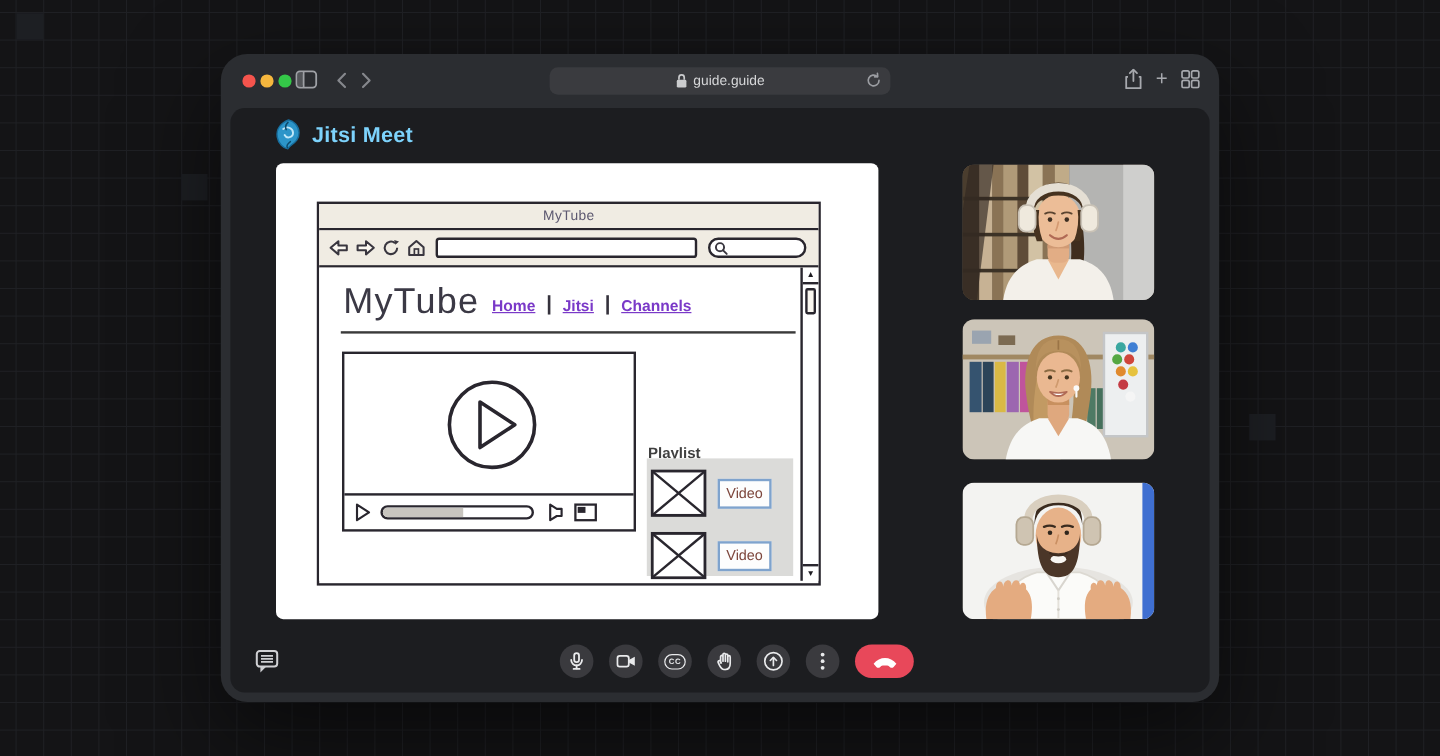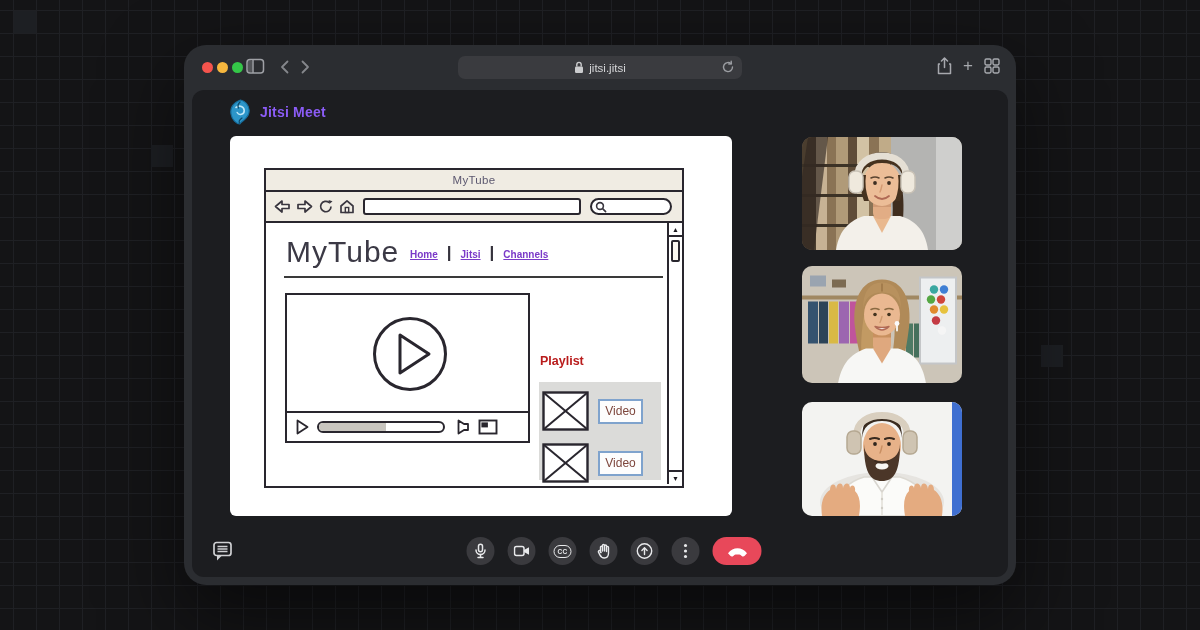--- a/index.html
+++ b/index.html
@@ -36,21 +36,21 @@
   .tb-right{ position:absolute; right:16px; top:12px; display:flex; gap:11px; align-items:center; color:#a7a9ae; }
   .plus-glyph{ font-size:17px; line-height:18px; color:#a7a9ae; font-weight:400; }
 
   .content{
     position:absolute; left:8px; right:8px; top:45px; bottom:8px;
     background:#1c1d20; border-radius:12px; overflow:hidden;
   }
 
   
   .brand{ position:absolute; left:36px; top:9px; display:flex; align-items:center; gap:8px; }
-  .brand span{ color:#8b5cf6; font-size:14px; font-weight:700; letter-spacing:.2px; }
+  .brand span{ color:#7dd3fc; font-size:18px; font-weight:700; letter-spacing:.2px; }
 
   
   .share{ position:absolute; left:38px; top:46px; width:502px; height:380px; background:#fff; border-radius:6px; }
   .mock{ position:absolute; left:34px; top:32px; width:420px; height:320px; border:2px solid #29262e; background:#fff; }
   .wf-titlebar{ height:22px; background:#f0ece3; border-bottom:2px solid #29262e;
     display:flex; align-items:center; justify-content:center; font-size:11.5px; color:#5c5870; letter-spacing:.3px; }
   .wf-toolbar{ height:31px; background:#f0ece3; border-bottom:2px solid #29262e;
     display:flex; align-items:center; padding:0 8px; gap:5px; }
   .wf-address{ width:218px; height:17px; border:2px solid #29262e; border-radius:3px; background:#fff; margin-left:3px; }
   .wf-search{ width:82px; height:17px; border:2px solid #29262e; border-radius:9px; background:#fff;
@@ -58,34 +58,34 @@
   .wf-body{ position:relative; height:261px; background:#fff; }
 
   .wf-scroll{ position:absolute; right:0; top:0; bottom:0; width:15px; border-left:2px solid #29262e;
     display:flex; flex-direction:column; font-size:7px; color:#1c1a20; }
   .wf-scroll .s-up{ height:14px; border-bottom:2px solid #29262e; display:flex; align-items:center; justify-content:center; }
   .wf-scroll .s-thumb{ height:22px; margin:3px 2px; border:2px solid #29262e; border-radius:2px; background:#faf7f0; }
   .wf-scroll .s-dn{ height:14px; border-top:2px solid #29262e; margin-top:auto; display:flex; align-items:center; justify-content:center; }
 
   .wf-logo{ position:absolute; left:20px; top:12px; font-size:30px; color:#3b3945; letter-spacing:1px; }
   .wf-nav{ position:absolute; left:144px; top:21px; display:flex; align-items:center; gap:9px; }
-  .wf-nav a{ font-size:10px; font-weight:700; color:#7a39c8; text-decoration:underline; }
+  .wf-nav a{ font-size:13px; font-weight:700; color:#7a39c8; text-decoration:underline; }
   .wf-sep{ font-size:17px; font-weight:700; color:#35323c; transform:translateY(-1px); }
   .wf-rule{ position:absolute; left:18px; top:53px; width:379px; border-top:2px solid #3a3a3a; }
 
   .wf-player{ position:absolute; left:19px; top:70px; width:245px; height:150px; border:2px solid #29262e; }
   .wf-playbig{ position:absolute; left:84px; top:20px; }
   .wf-ctrl{ position:absolute; left:0; right:0; bottom:0; height:30px; border-top:2px solid #29262e;
     display:flex; align-items:center; padding:0 9px; gap:8px; }
   .wf-progress{ width:128px; height:12px; border:2px solid #29262e; border-radius:7px; overflow:hidden; }
   .wf-progress i{ display:block; height:100%; width:54%; background:#c8c5bf; }
 
   .wf-ads{ position:absolute; left:273px; top:70px; width:120px; height:68px; }
   .wf-ads .lbl{ position:absolute; right:26px; top:26px; font-size:13px; color:#b97a33; font-weight:700; }
-  .wf-pl-label{ position:absolute; left:274px; top:131px; font-size:12.5px; font-weight:700; color:#b91c1c; }
+  .wf-pl-label{ position:absolute; left:274px; top:148px; font-size:12.5px; font-weight:700; color:#404040; }
   .wf-pl{ position:absolute; left:273px; top:159px; width:122px; height:98px; background:#dbdbd9; }
   .wf-pl-item{ position:absolute; left:3px; display:flex; align-items:center; gap:9px; }
   .wf-videobtn{ border:2px solid #7fa3cd; background:#fdfdfd; width:45px; height:25px;
     display:flex; align-items:center; justify-content:center; font-size:12px; color:#7d463c; }
 
   
   .thumb{ position:absolute; left:610px; width:160px; border-radius:10px; overflow:hidden; background:#333; }
   .thumb svg{ display:block; width:100%; height:100%; }
   .t1{ top:47px;  height:113px; }
   .t2{ top:176px; height:117px; }
@@ -129,21 +129,21 @@
     </svg>
     <svg class="tb-ico" style="left:117px; top:15px; color:#85878c;" width="9" height="14" viewBox="0 0 9 14">
       <polyline points="1.5,1.5 7,7 1.5,12.5" fill="none" stroke="currentColor" stroke-width="1.8" stroke-linecap="round" stroke-linejoin="round"></polyline>
     </svg>
 
     <div class="urlbar">
       <svg width="10" height="13" viewBox="0 0 10 13">
         <rect x="1" y="5.5" width="8" height="6.5" rx="1.2" fill="#cbccce"></rect>
         <path d="M2.8 5.5 V3.6 a2.2 2.2 0 0 1 4.4 0 V5.5" fill="none" stroke="#cbccce" stroke-width="1.4"></path>
       </svg>
-      <span>jitsi.jitsi</span>
+      <span>guide.guide</span>
       <svg class="reload" width="14" height="14" viewBox="0 0 14 14">
         <path d="M11.5 7 a4.5 4.5 0 1 1 -1.4 -3.2" fill="none" stroke="#9b9da2" stroke-width="1.4" stroke-linecap="round"></path>
         <polyline points="10.2,1.2 10.4,3.9 7.8,4" fill="none" stroke="#9b9da2" stroke-width="1.4" stroke-linecap="round" stroke-linejoin="round"></polyline>
       </svg>
     </div>
 
     <div class="tb-right">
       <svg width="15" height="18" viewBox="0 0 15 18">
         <path d="M3 7 H1.5 V16.5 H13.5 V7 H12" fill="none" stroke="currentColor" stroke-width="1.5" stroke-linejoin="round"></path>
         <line x1="7.5" y1="1.5" x2="7.5" y2="10.5" stroke="currentColor" stroke-width="1.5" stroke-linecap="round"></line>

